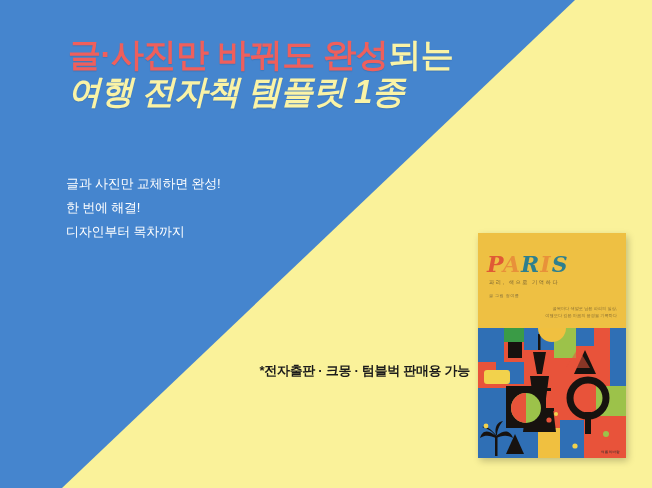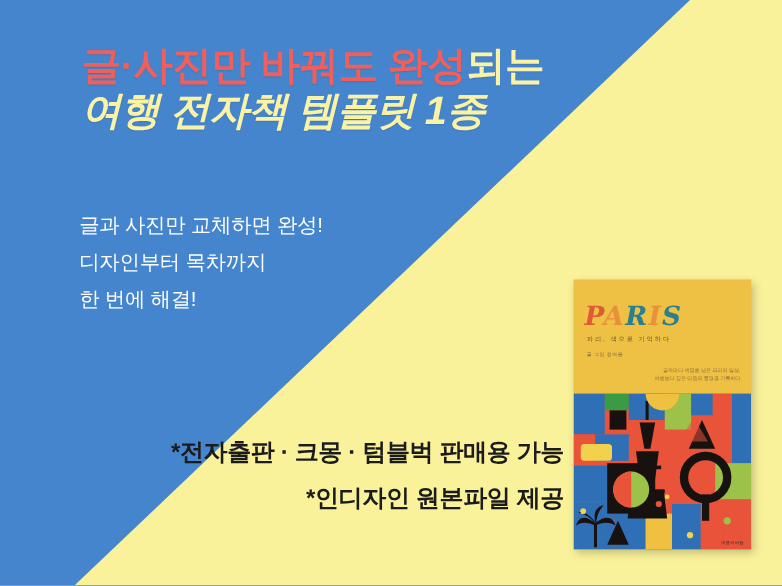--- a/index.html
+++ b/index.html
@@ -40,35 +40,35 @@
   .headline .l1 { display:block; }
   .headline .l2 { display:block; margin-top:3px;font-style:italic; }
   .hl-red    { color:#ef5f5c; }
   .hl-yellow { color:#faf3a6; }
 
   
   .bodycopy {
     position:absolute;
     left:66px; top:172px;
     color:#ffffff;
-    font-size:17px;
+    font-size:13px;
     font-weight:normal;
     line-height:1.83;
     letter-spacing:-0.2px;
     white-space:nowrap;
   }
   .bodycopy span { display:block; }
 
   
   .bullets {
     position:absolute;
     right:182px; top:358px;
     text-align:right;
     color:#1b1b1b;
-    font-size:20px;
+    font-size:13px;
     font-weight:bold;
     line-height:1.95;
     letter-spacing:-0.3px;
     white-space:nowrap;
   }
   .bullets span { display:block; }
 
   
   .book {
     position:absolute;
@@ -138,27 +138,26 @@
   <div class="bg-blue"></div>
   <div class="bg-yellow"></div>
 
   <div class="headline">
     <span class="l1"><span class="hl-red">글·사진만 바꿔도 완성</span><span class="hl-yellow">되는</span></span>
     <span class="l2 hl-yellow">여행 전자책 템플릿 1종</span>
   </div>
 
   <div class="bodycopy">
     <span>글과 사진만 교체하면 완성!</span>
+    <span>한 번에 해결!</span>
     <span>디자인부터 목차까지</span>
-    <span>한 번에 해결!</span>
   </div>
 
   <div class="bullets">
     <span>*전자출판 · 크몽 · 텀블벅 판매용 가능</span>
-    <span>*인디자인 원본파일 제공</span>
   </div>
 
   <div class="book">
     <div class="book-top"></div>
 
     <div class="book-title">
       <i class="t-p">P</i><i class="t-a">A</i><i class="t-r">R</i><i class="t-i">I</i><i class="t-s">S</i>
     </div>
 
     <div class="book-sub">파리, 색으로 기억하다</div>

